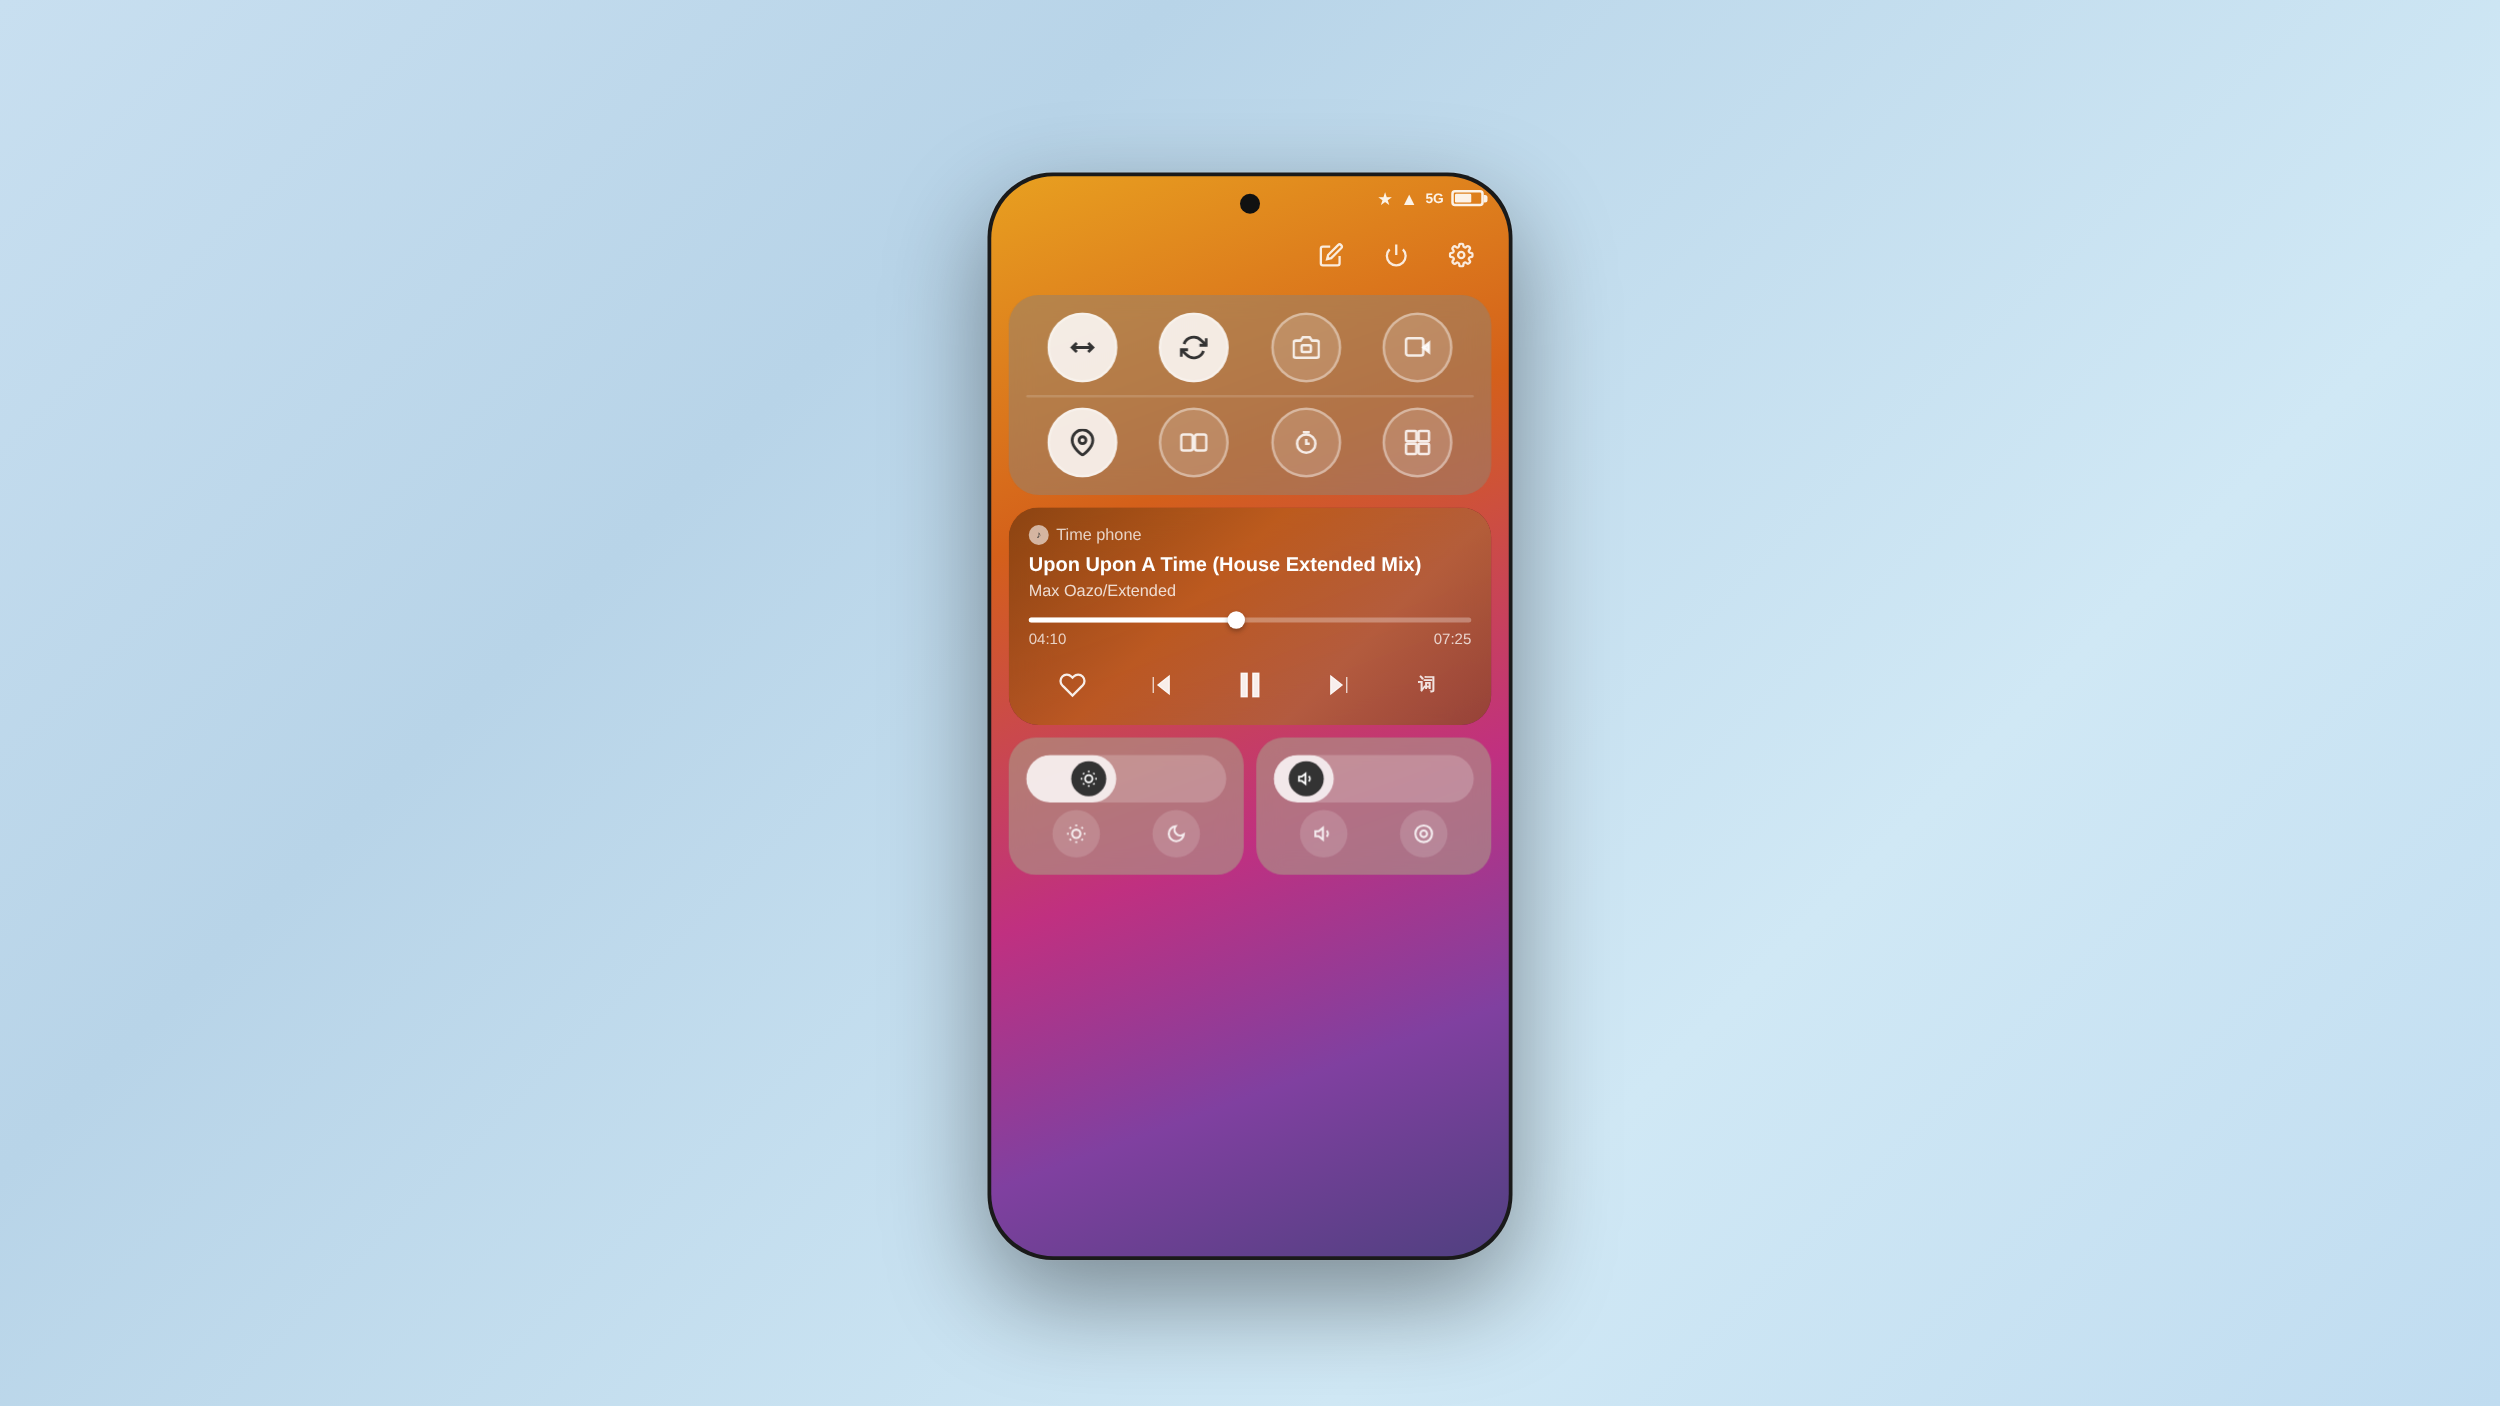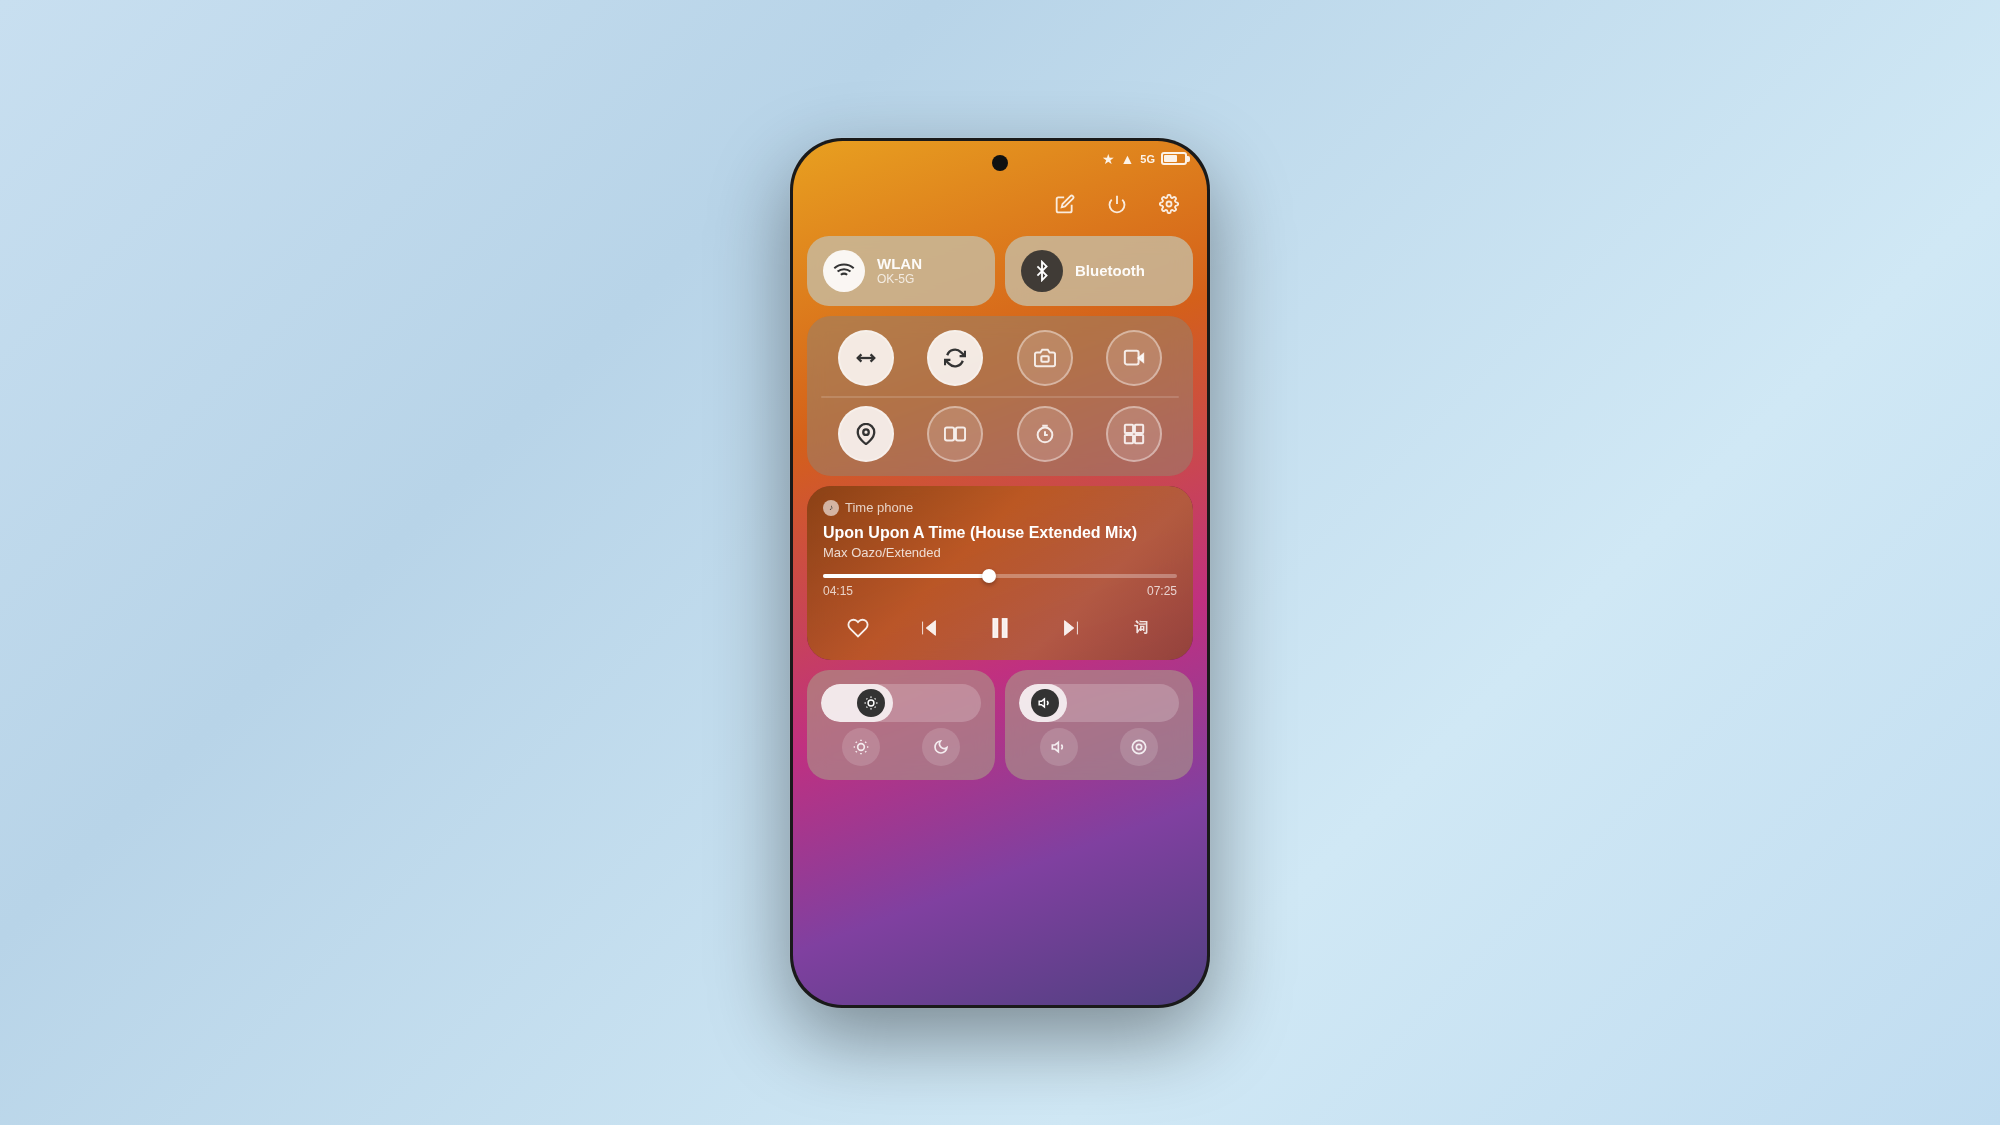--- a/index.html
+++ b/index.html
@@ -532,46 +532,20 @@
         <div class="action-icon">
           <svg width="20" height="20" viewBox="0 0 24 24" fill="none" stroke="rgba(255,255,255,0.85)" stroke-width="2.2">
             <circle cx="12" cy="12" r="3"></circle>
             <path d="M19.4 15a1.65 1.65 0 0 0 .33 1.82l.06.06a2 2 0 0 1-2.83 2.83l-.06-.06a1.65 1.65 0 0 0-1.82-.33 1.65 1.65 0 0 0-1 1.51V21a2 2 0 0 1-4 0v-.09A1.65 1.65 0 0 0 9 19.4a1.65 1.65 0 0 0-1.82.33l-.06.06a2 2 0 0 1-2.83-2.83l.06-.06A1.65 1.65 0 0 0 4.68 15a1.65 1.65 0 0 0-1.51-1H3a2 2 0 0 1 0-4h.09A1.65 1.65 0 0 0 4.6 9a1.65 1.65 0 0 0-.33-1.82l-.06-.06a2 2 0 0 1 2.83-2.83l.06.06A1.65 1.65 0 0 0 9 4.68a1.65 1.65 0 0 0 1-1.51V3a2 2 0 0 1 4 0v.09a1.65 1.65 0 0 0 1 1.51 1.65 1.65 0 0 0 1.82-.33l.06-.06a2 2 0 0 1 2.83 2.83l-.06.06A1.65 1.65 0 0 0 19.4 9a1.65 1.65 0 0 0 1.51 1H21a2 2 0 0 1 0 4h-.09a1.65 1.65 0 0 0-1.51 1z"></path>
           </svg>
         </div>
       </div>
 
       <div class="quick-tiles">
 
-        <div class="tiles-row-wide">
-          <div class="tile-wide active">
-            <div class="tile-icon-circle">
-              <svg width="22" height="22" viewBox="0 0 24 24" fill="none" stroke="#333" stroke-width="2.2">
-                <path d="M5 12.55a11 11 0 0 1 14.08 0"></path>
-                <path d="M1.42 9a16 16 0 0 1 21.16 0"></path>
-                <path d="M8.53 16.11a6 6 0 0 1 6.95 0"></path>
-                <line x1="12" y1="20" x2="12.01" y2="20"></line>
-              </svg>
-            </div>
-            <div class="tile-text">
-              <span class="tile-label">WLAN</span>
-              <span class="tile-sublabel">OK-5G</span>
-            </div>
-          </div>
-          <div class="tile-wide active">
-            <div class="tile-icon-circle" style="background:rgba(40,40,40,0.85);">
-              <svg width="20" height="22" viewBox="0 0 24 24" fill="none" stroke="#fff" stroke-width="2.2">
-                <polyline points="6.5 6.5 17.5 17.5 12 23 12 1 17.5 6.5 6.5 17.5"></polyline>
-              </svg>
-            </div>
-            <div class="tile-text">
-              <span class="tile-label">Bluetooth</span>
-            </div>
-          </div>
-        </div>
 
         <div class="tiles-grid">
 
           <div class="tiles-row-small">
             <div class="tile-small active">
               <svg width="22" height="22" viewBox="0 0 24 24" fill="none" stroke="#333" stroke-width="2.5">
                 <polyline points="7 16 3 12 7 8"></polyline>
                 <polyline points="17 8 21 12 17 16"></polyline>
                 <line x1="3" y1="12" x2="21" y2="12"></line>
               </svg>
@@ -638,21 +612,21 @@
               <span class="music-source-label">Time phone</span>
             </div>
             <div class="music-title">Upon Upon A Time (House Extended Mix)</div>
             <div class="music-artist">Max Oazo/Extended</div>
             <div class="progress-bar">
               <div class="progress-fill">
                 <div class="progress-thumb"></div>
               </div>
             </div>
             <div class="progress-times">
-              <span class="progress-time">04:15</span>
+              <span class="progress-time">04:10</span>
               <span class="progress-time">07:25</span>
             </div>
             <div class="music-controls">
               <div class="music-control heart">
                 <svg width="22" height="22" viewBox="0 0 24 24" fill="none" stroke="rgba(255,255,255,0.9)" stroke-width="2">
                   <path d="M20.84 4.61a5.5 5.5 0 0 0-7.78 0L12 5.67l-1.06-1.06a5.5 5.5 0 0 0-7.78 7.78l1.06 1.06L12 21.23l7.78-7.78 1.06-1.06a5.5 5.5 0 0 0 0-7.78z"></path>
                 </svg>
               </div>
               <div class="music-control">
                 <svg width="22" height="22" viewBox="0 0 24 24" fill="rgba(255,255,255,0.9)" stroke="rgba(255,255,255,0.9)" stroke-width="1">

